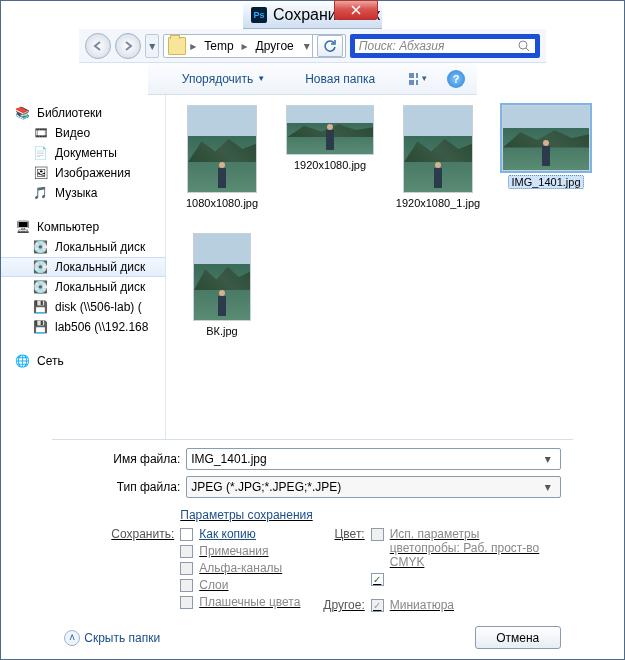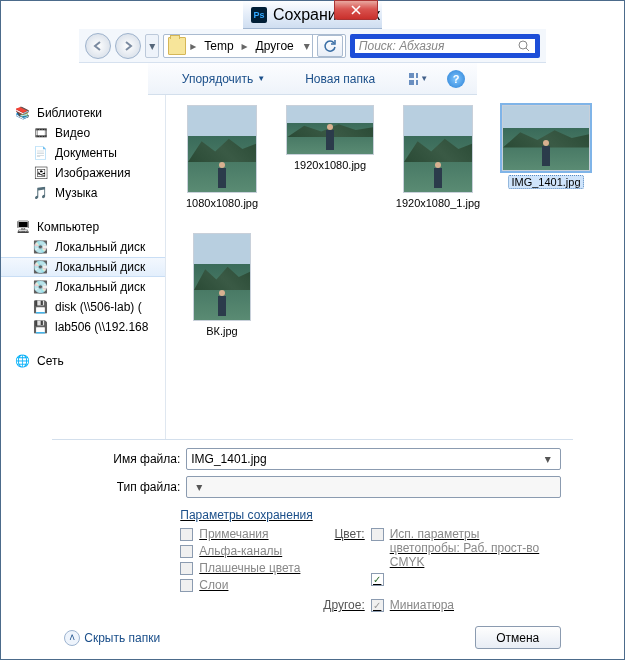--- a/index.html
+++ b/index.html
@@ -241,46 +241,52 @@
     <div class="frow">
       <label>Имя файла:</label>
       <div class="field">
         <span style="flex:1">IMG_1401.jpg</span>
         <span class="dd-btn">▾</span>
       </div>
     </div>
     <div class="frow">
       <label>Тип файла:</label>
       <div class="field" style="background:#f7f7f7">
+        <span style="flex:1">JPEG (*.JPG;*.JPEG;*.JPE)</span>
         <span class="dd-btn">▾</span>
       </div>
     </div>
 
     <div class="opts">
       <div class="opts-left">
         <div class="section-title">Параметры сохранения</div>
         <div class="chkrow">
+            <span class="lbl-l">Сохранить:</span>
+            <span class="chk"></span>
+            <span class="cb-lbl link">Как копию</span>
+          </div>
+        <div class="chkrow">
             <span class="lbl-l"></span>
             <span class="chk dis"></span>
             <span class="cb-lbl">Примечания</span>
           </div>
         <div class="chkrow">
             <span class="lbl-l"></span>
             <span class="chk dis"></span>
             <span class="cb-lbl">Альфа-каналы</span>
           </div>
         <div class="chkrow">
             <span class="lbl-l"></span>
             <span class="chk dis"></span>
+            <span class="cb-lbl">Слои</span>
+          </div>
+        <div class="chkrow">
+            <span class="lbl-l"></span>
+            <span class="chk dis"></span>
             <span class="cb-lbl">Плашечные цвета</span>
-          </div>
-        <div class="chkrow">
-            <span class="lbl-l"></span>
-            <span class="chk dis"></span>
-            <span class="cb-lbl">Слои</span>
           </div>
       </div>
       <div class="opts-right">
         <div style="height:16px"></div>
         <div class="chkrow">
             <span class="lbl-r">Цвет:</span>
             <span class="chk dis"></span>
             <span class="cb-lbl" style="max-width:160px">Исп. параметры цветопробы: Раб. прост-во CMYK</span>
           </div>
         <div class="chkrow">

